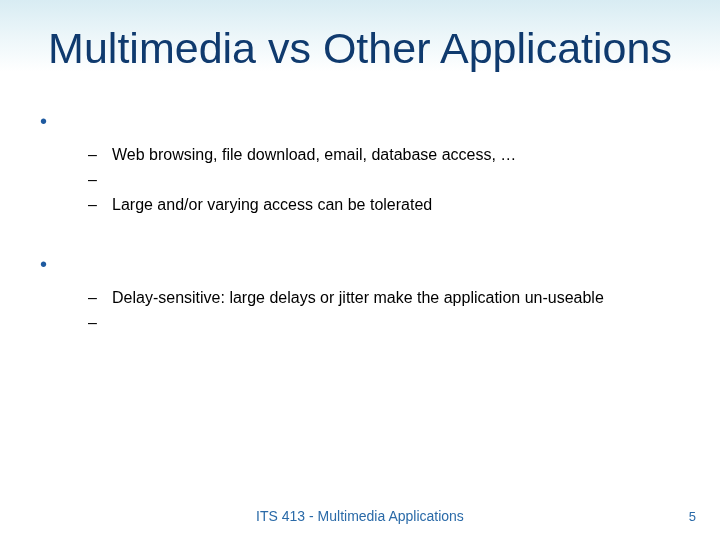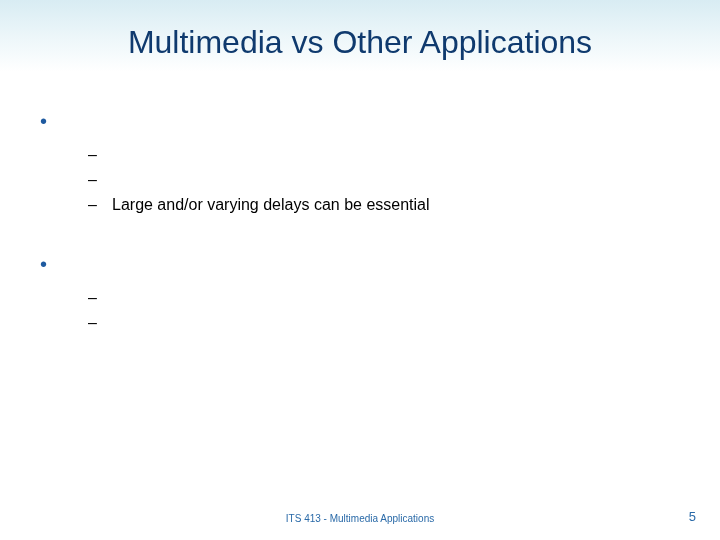--- a/index.html
+++ b/index.html
@@ -13,21 +13,21 @@
   .topbar {
     height: 72px;
     background: linear-gradient(to bottom, #d8ecf3 0%, #eef7fa 55%, #ffffff 100%);
   }
   .title {
     position: absolute;
     top: 24px;
     left: 0;
     width: 100%;
     text-align: center;
-    font-size: 32px;
+    font-size: 43px;
     color: #0f3a6e;
     font-weight: 400;
   }
   .content {
     position: absolute;
     top: 110px;
     left: 40px;
     right: 30px;
     color: #000;
   }
@@ -58,21 +58,21 @@
   }
   .section2 {
     margin-top: 36px;
   }
   .footer {
     position: absolute;
     bottom: 16px;
     left: 0;
     width: 100%;
     text-align: center;
-    font-size: 10px;
+    font-size: 14px;
     color: #2a6aa8;
   }
   .pagenum {
     position: absolute;
     bottom: 16px;
     right: 24px;
     font-size: 13px;
     color: #2a6aa8;
   }
 </style>
@@ -84,36 +84,38 @@
 <h1 class="title">Multimedia vs Other Applications</h1>
 
 <div class="content">
 
   <div class="bullet-row">
     <span class="dot">•</span>
   </div>
   <div class="sub-list">
     <div class="sub-row">
       <span class="dash">–</span>
+      <span>Web browsing, file download, email, database access, …</span>
     </div>
     <div class="sub-row">
       <span class="dash">–</span>
     </div>
     <div class="sub-row">
       <span class="dash">–</span>
-      <span>Large and/or varying delays can be essential</span>
+      <span>Large and/or varying access can be tolerated</span>
     </div>
   </div>
 
   <div class="bullet-row section2">
     <span class="dot">•</span>
   </div>
   <div class="sub-list">
     <div class="sub-row">
       <span class="dash">–</span>
+      <span>Delay-sensitive: large delays or jitter make the application un-useable</span>
     </div>
     <div class="sub-row">
       <span class="dash">–</span>
     </div>
   </div>
 
 </div>
 
 <div class="footer">ITS 413 - Multimedia Applications</div>
 <div class="pagenum">5</div>

